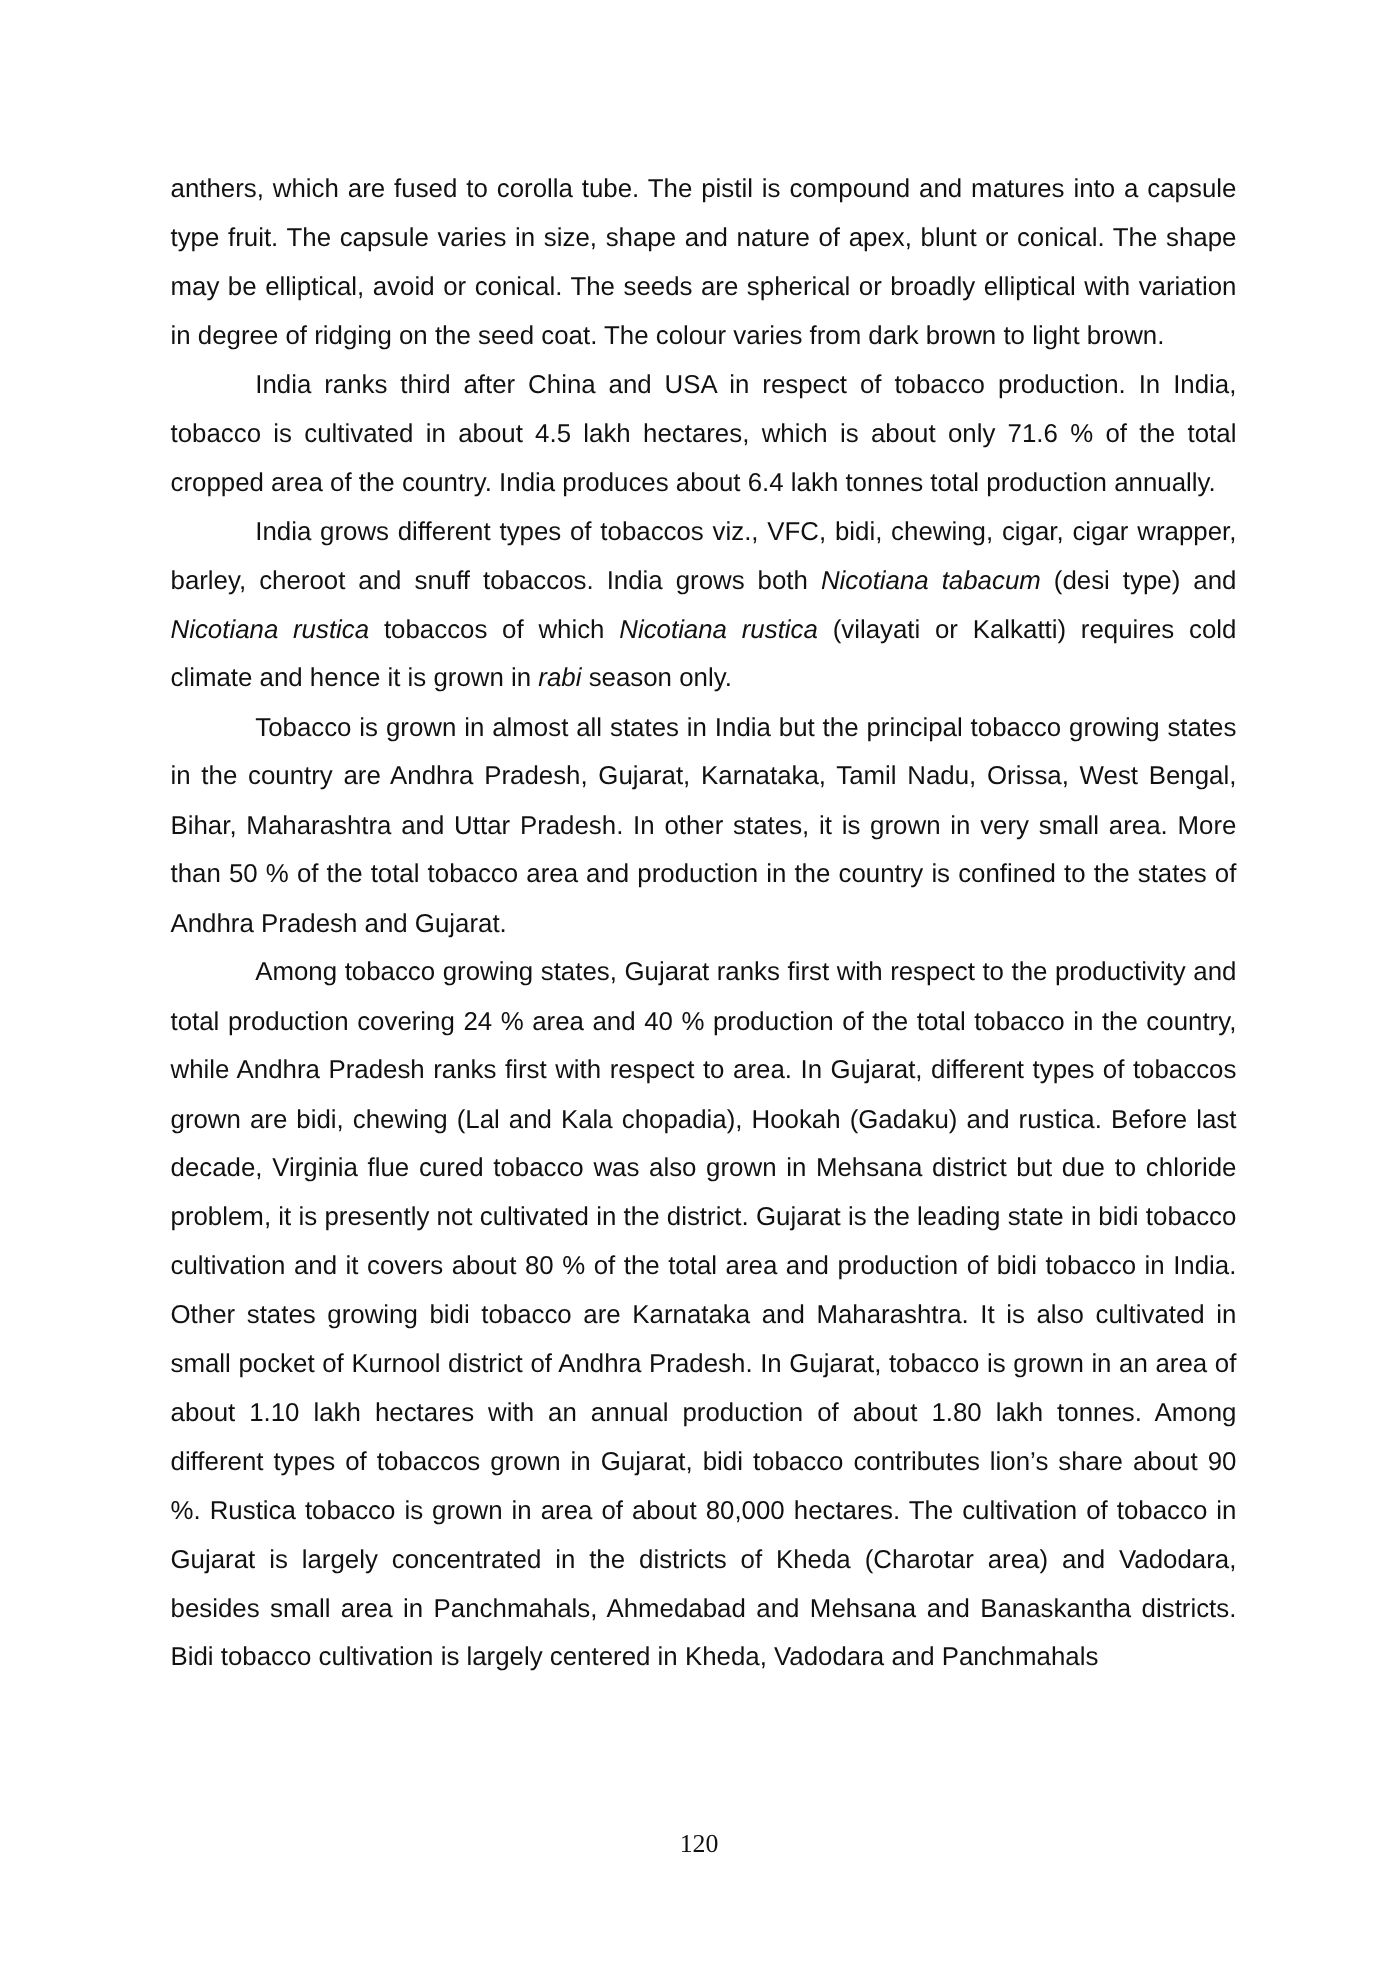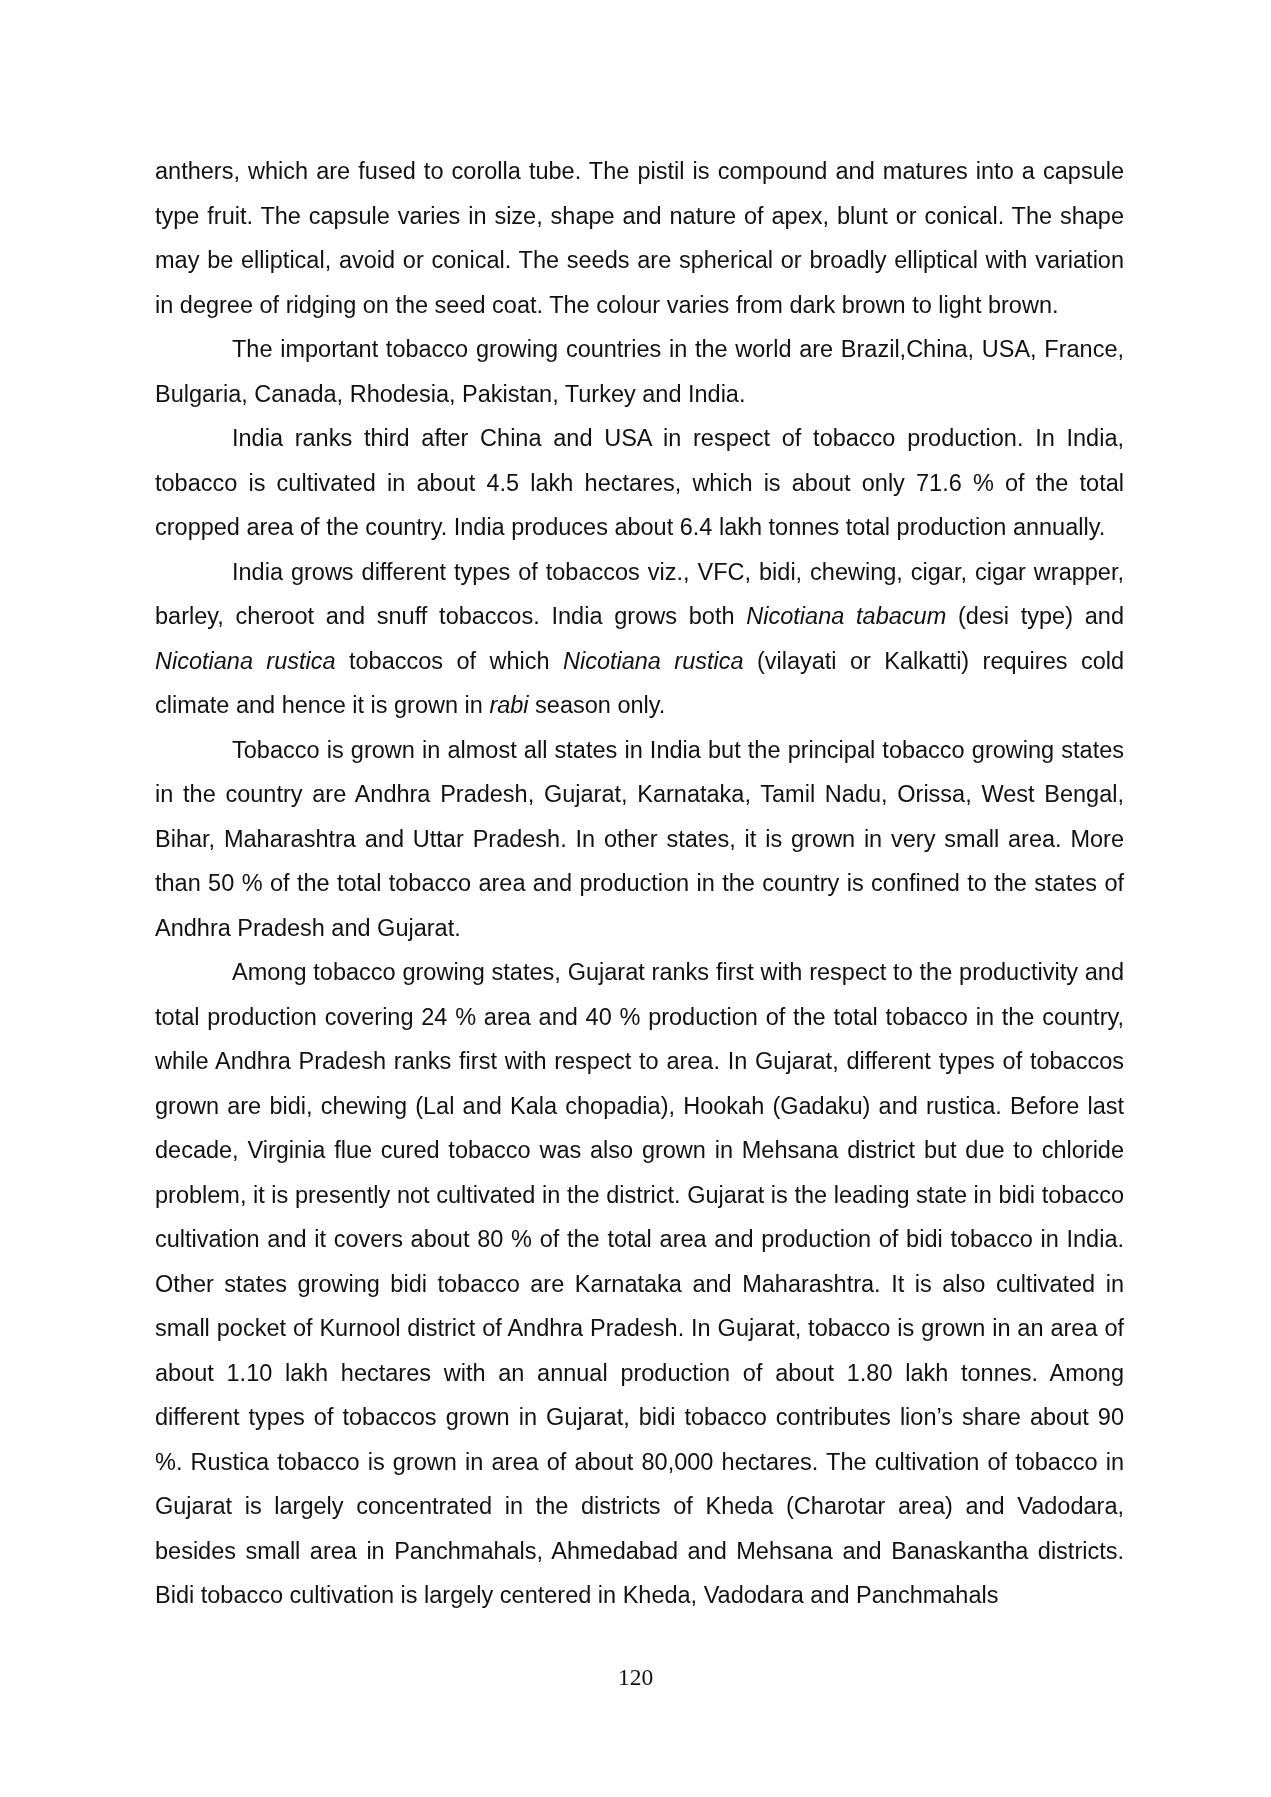--- a/index.html
+++ b/index.html
@@ -27,20 +27,19 @@
     font-family: "Liberation Serif", serif;
     font-size: 23.5px;
     color: #111111;
   }
 </style>
 </head>
 <body>
 
 <div class="page">
   <p>anthers, which are fused to corolla tube. The pistil is compound and matures into a capsule type fruit. The capsule varies in size, shape and nature of apex, blunt or conical. The shape may be elliptical, avoid or conical. The seeds are spherical or broadly elliptical with variation in degree of ridging on the seed coat. The colour varies from dark brown to light brown.</p>
-  <p class="indent">The important tobacco growing countries in the world are Brazil,China, USA, France, Bulgaria, Canada, Rhodesia, Pakistan, Turkey and India.</p>
   <p class="indent">India ranks third after China and USA in respect of tobacco production.  In India, tobacco is cultivated in about 4.5 lakh hectares, which is about only 71.6 % of the total cropped area of the country. India produces about 6.4 lakh tonnes total production annually.</p>
   <p class="indent"><span>India grows different types of tobaccos viz., VFC, bidi, chewing, cigar, cigar wrapper, barley, cheroot and snuff tobaccos.  India grows both </span><em>Nicotiana tabacum</em><span> (desi type) and </span><em>Nicotiana rustica</em><span> tobaccos of which </span><em>Nicotiana rustica</em><span> (vilayati or Kalkatti) requires cold climate and hence it is grown in </span><em>rabi</em><span> season only.</span></p>
   <p class="indent">Tobacco is grown in almost all states in India but the principal tobacco growing states in the country are Andhra Pradesh, Gujarat, Karnataka, Tamil Nadu, Orissa, West Bengal, Bihar, Maharashtra and Uttar Pradesh. In other states, it is grown in very small area. More than 50 % of the total tobacco area and production in the country is confined to the states of Andhra Pradesh and Gujarat.</p>
   <p class="indent">Among tobacco growing states, Gujarat ranks first with respect to the productivity and total production covering 24 % area and 40 % production of the total tobacco in the country, while Andhra Pradesh ranks first with respect to area. In Gujarat, different types of tobaccos grown are bidi, chewing (Lal and Kala chopadia), Hookah (Gadaku) and rustica. Before last decade, Virginia flue cured tobacco was also grown in Mehsana district but due to chloride problem, it is presently not cultivated in the district. Gujarat is the leading state in bidi tobacco cultivation and it covers about 80 % of the total area and production of bidi tobacco in India. Other states growing bidi tobacco are Karnataka and Maharashtra. It is also cultivated in small pocket of Kurnool district of Andhra Pradesh. In Gujarat, tobacco is grown in an area of about 1.10 lakh hectares with an annual production of about 1.80 lakh tonnes. Among different types of tobaccos grown in Gujarat, bidi tobacco contributes lion’s share about 90 %. Rustica tobacco is grown in area of about 80,000 hectares. The   cultivation of tobacco in Gujarat is largely concentrated in the districts of Kheda (Charotar area) and Vadodara, besides small area in Panchmahals, Ahmedabad and Mehsana and Banaskantha districts. Bidi tobacco cultivation is largely centered in Kheda, Vadodara and Panchmahals</p>
 </div>
 
 <div class="page-number">120</div>
 
 </body></html>

